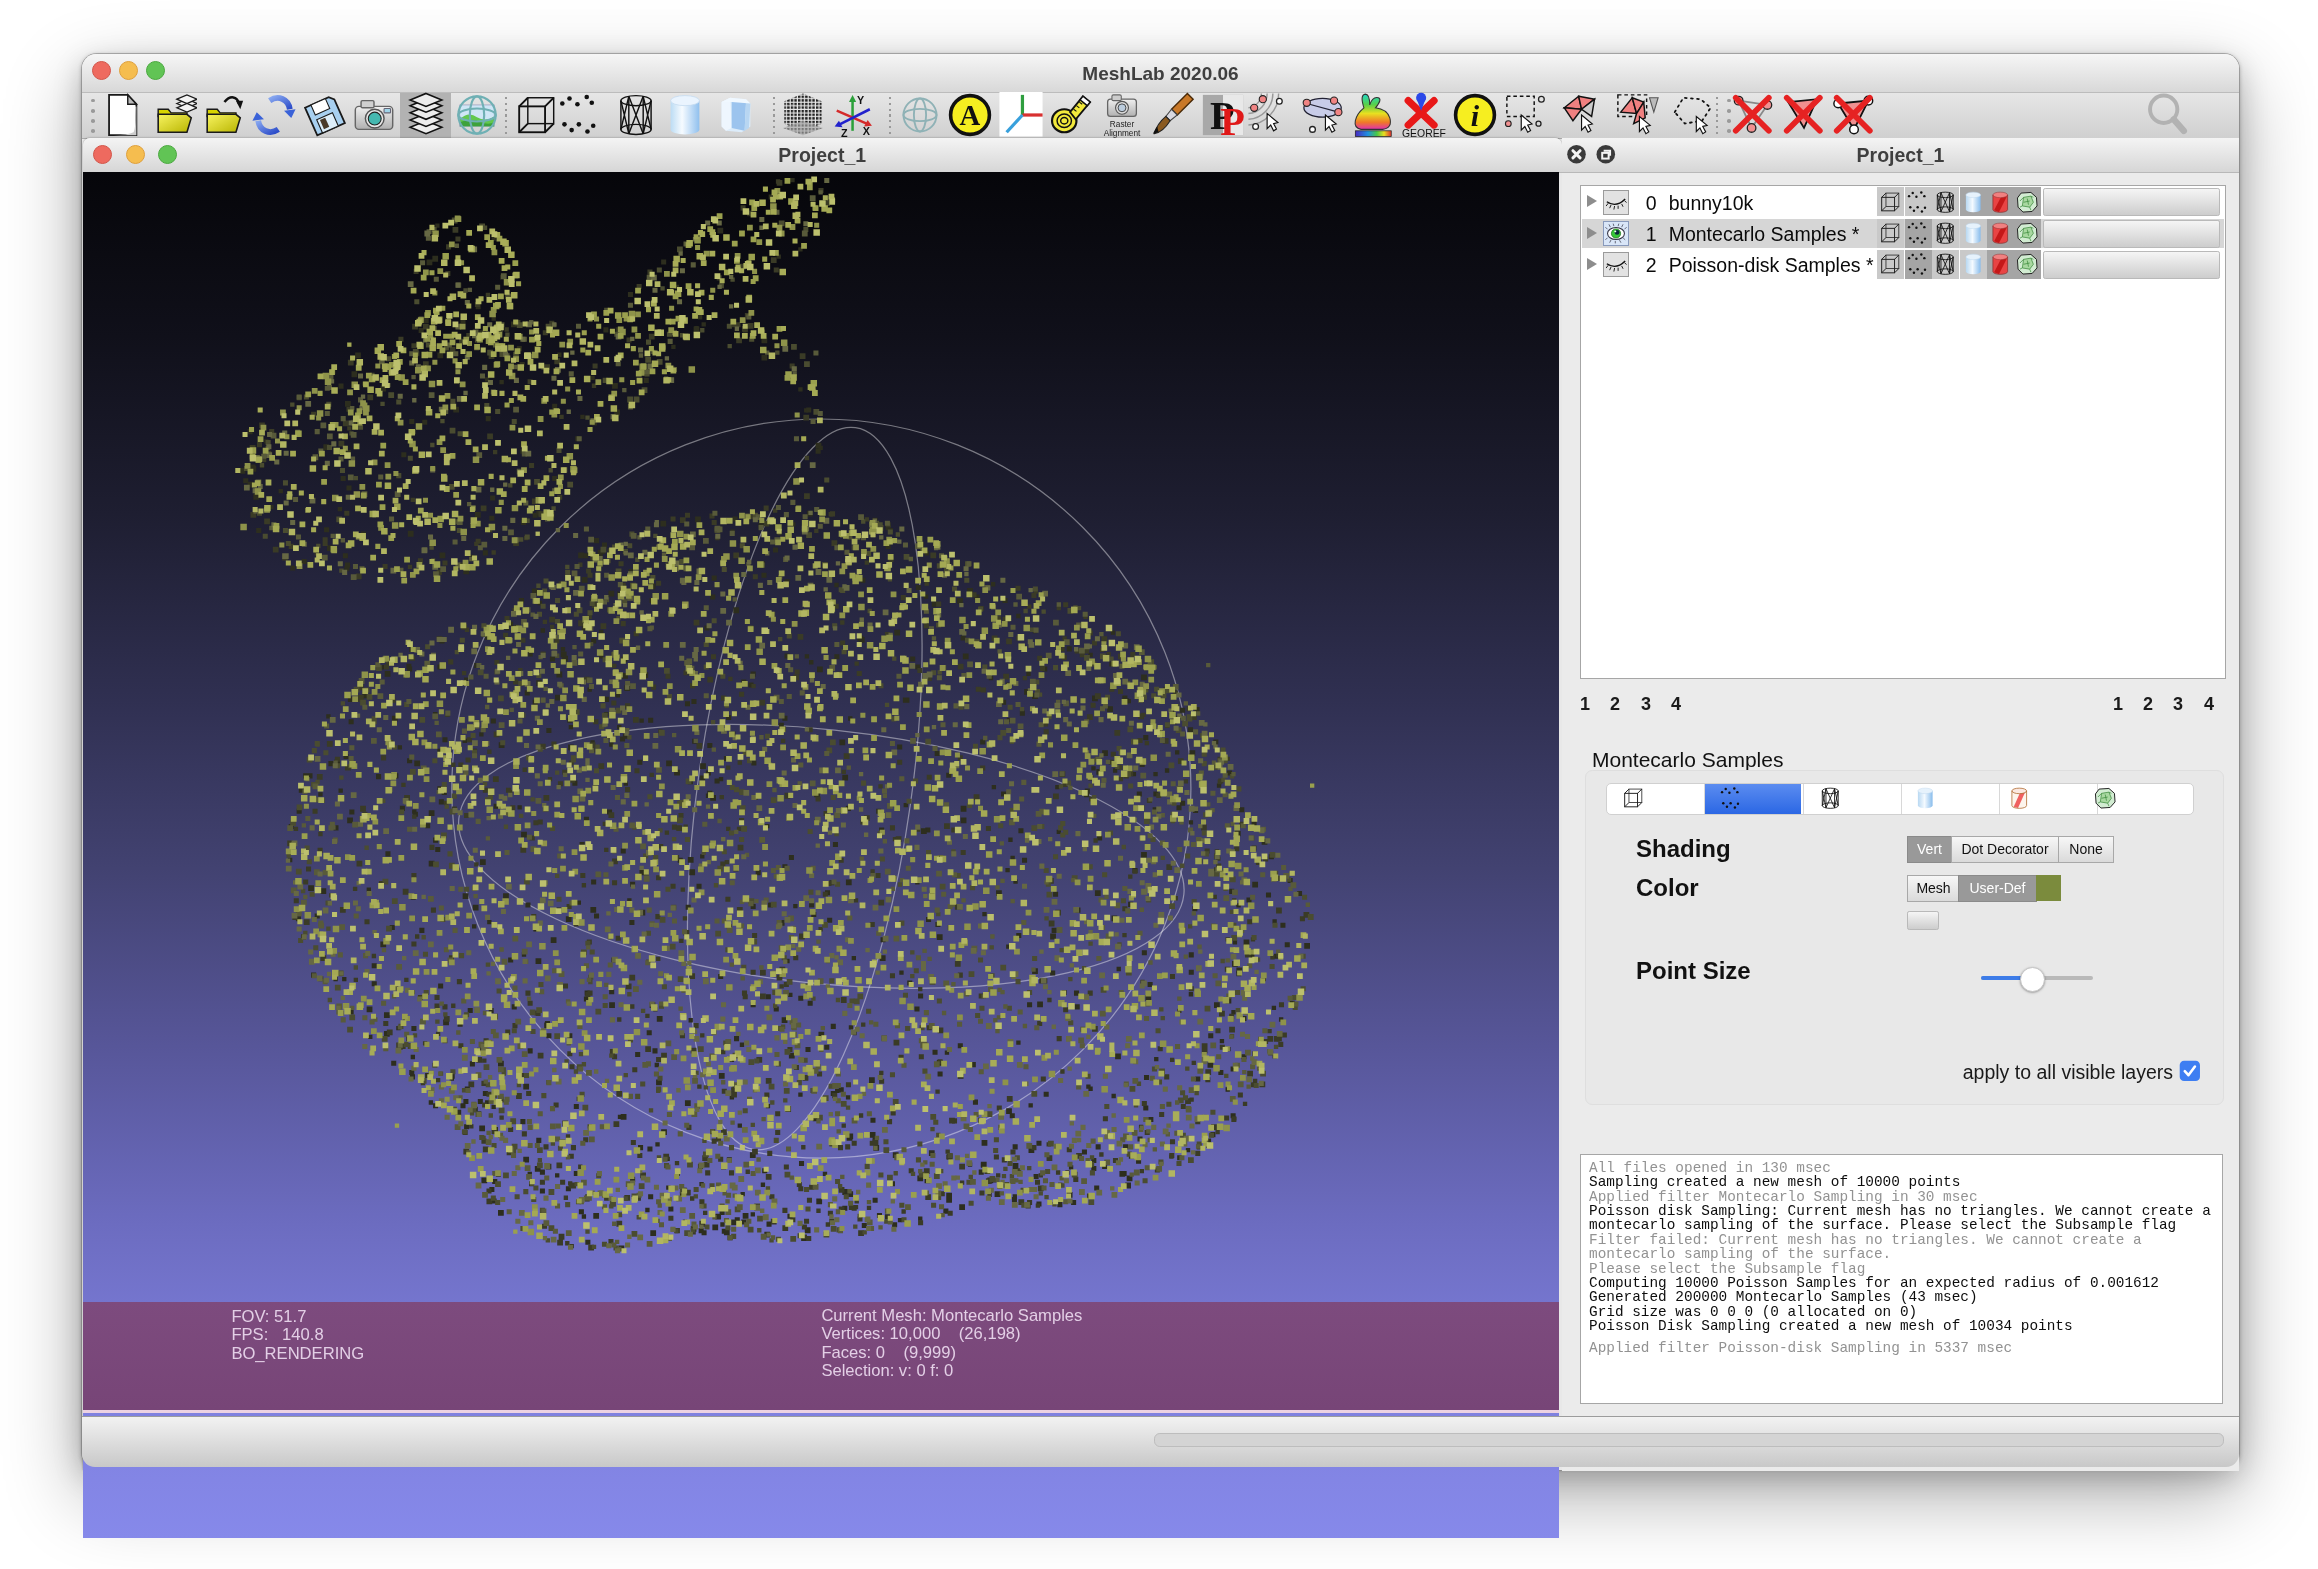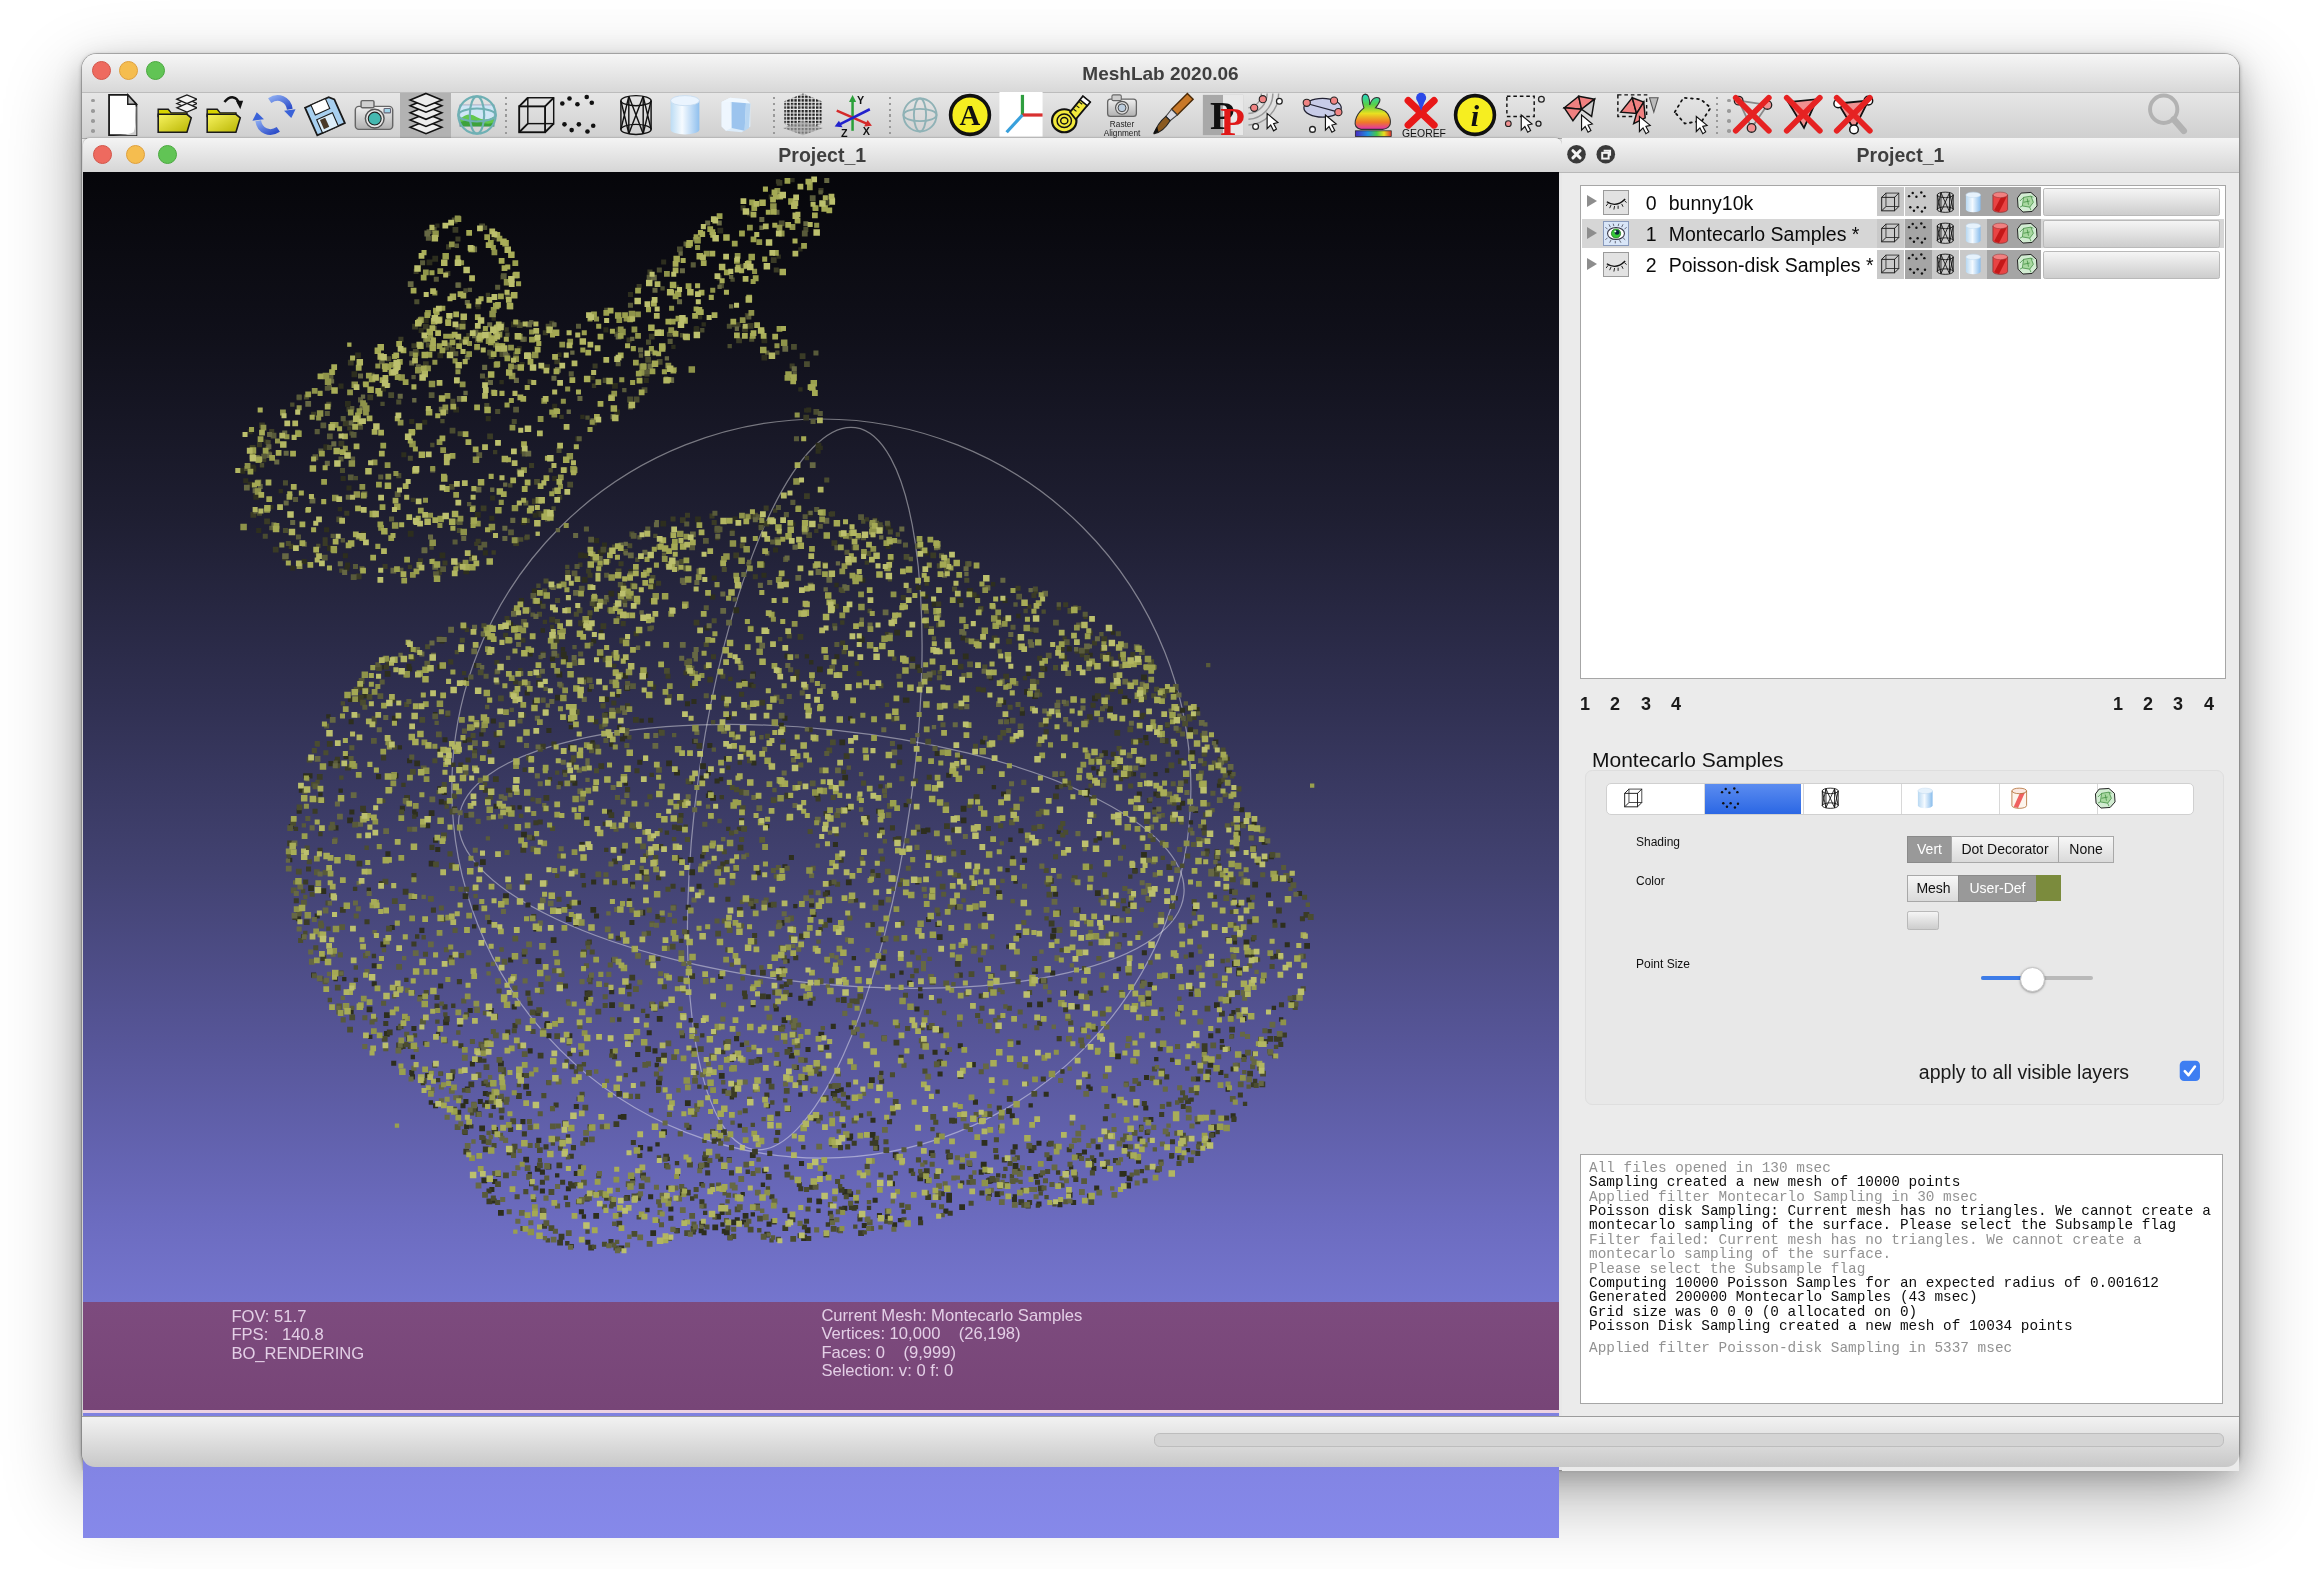--- a/index.html
+++ b/index.html
@@ -33,21 +33,21 @@
   .lrow .num{font-size:19.5px;color:#0a0a0a}
   .exp{width:0;height:0;border-left:10px solid #8d8d8d;border-top:6.5px solid transparent;border-bottom:6.5px solid transparent}
   .eyetile{width:24px;height:23px;background:#e2e2e2;border:0.7px solid #9a9a9a}
   .icell{width:27.4px;height:29px}
   .gradbtn{background:linear-gradient(#f5f5f5,#cdcdcd);border:0.7px solid #b9b9b9;border-radius:2.2px}
   .numrow{font-size:18px;font-weight:bold;color:#1a1a1a}
   #gbox{left:23px;top:632px;width:637px;height:333px;background:#e8e8e8;border-radius:7.2px;border:0.7px solid #dedede}
   #tabbar{left:20px;top:11.5px;width:586px;height:30px;background:#fff;border-radius:5px;border:0.7px solid #d0d0d0}
   .tabsep{width:0.7px;height:30px;background:#d8d8d8;top:0}
   #tabsel{left:97px;top:0;width:97px;height:30px;background:linear-gradient(#5b8cf0,#2b67e4);border-radius:0}
-  .ctl-label{font-size:12px;font-weight:normal;color:#111}
+  .ctl-label{font-size:24px;font-weight:bold;color:#111}
   .seg{height:24.5px;border:0.7px solid #a8a8a8;font-size:14px;line-height:24.5px;text-align:center;color:#111;white-space:nowrap}
   .seg.on{background:#999;color:#fff;border-color:#8a8a8a}
   .seg.off{background:linear-gradient(#f7f7f7,#dadada)}
   #applytext{font-size:19.5px;color:#1a1a1a}
   #logbox{left:18px;top:1016px;width:641px;height:248px;background:#fff;border:0.7px solid #a6a6a6;overflow:hidden}
   .log{font-family:"Liberation Mono",monospace;font-size:14.4px;line-height:14.4px;white-space:pre;color:#0d0d0d;font-weight:normal}
   .logg{font-family:"Liberation Mono",monospace;font-size:14.4px;line-height:14.4px;white-space:pre;color:#929292;font-weight:normal}
   #bottombar{left:0;top:1362px;width:2157px;height:50px;background:linear-gradient(#f2f2f2,#c8c8c8);
       border-top:1.4px solid #9c9c9c;border-radius:0 0 13px 13px}
   #pill{left:1072px;top:16px;width:1068px;height:11.5px;border-radius:5.8px;background:#d4d4d4;border:0.7px solid #bdbdbd}
@@ -722,21 +722,21 @@
         <div class="abs seg off" style="left:472px;top:65px;width:54px">None</div>
         <div class="abs ctl-label" style="left:50px;top:103px">Color</div>
         <div class="abs seg off" style="left:321px;top:104px;width:51px">Mesh</div>
         <div class="abs seg on" style="left:372px;top:104px;width:77px">User-Def</div>
         <div class="abs" style="left:450px;top:104px;width:24.5px;height:26px;background:#7b8b3d"></div>
         <div class="abs gradbtn" style="left:321px;top:140px;width:30px;height:17.3px"></div>
         <div class="abs ctl-label" style="left:50px;top:186px">Point Size</div>
         <div class="abs" style="left:395px;top:205px;width:112px;height:4.3px;border-radius:2.2px;background:#b9b9b9"></div>
         <div class="abs" style="left:395px;top:205px;width:51px;height:4.3px;border-radius:2.2px;background:#3d7ce8"></div>
         <div class="abs" style="left:434px;top:196px;width:23px;height:23px;border-radius:50%;background:#fff;border:0.7px solid #c4c4c4;box-shadow:0 0.7px 2.2px rgba(0,0,0,.35)"></div>
-        <div class="abs" id="applytext" style="left:289px;top:290px;width:298px;text-align:center">apply to all visible layers</div>
+        <div class="abs" id="applytext" style="left:289px;top:290px;width:298px;text-align:right">apply to all visible layers</div>
         <svg class="abs" style="left:593px;top:289px" width="21.7" height="21.7" viewBox="0 0 30 30">
 <rect x="1" y="1" width="28" height="28" rx="6" fill="#3e7ef2"></rect>
 <path d="M8 15.5 l5 5.5 L22 9" fill="none" stroke="#fff" stroke-width="3.6" stroke-linecap="round" stroke-linejoin="round"></path>
         </svg>
       </div>
 <div class="abs" id="logbox">
         <div style="padding:5.8px 0 0 8px">
           <div class="logg">All files opened in 130 msec</div>
           <div class="log">Sampling created a new mesh of 10000 points</div>
           <div class="logg">Applied filter Montecarlo Sampling in 30 msec</div>

